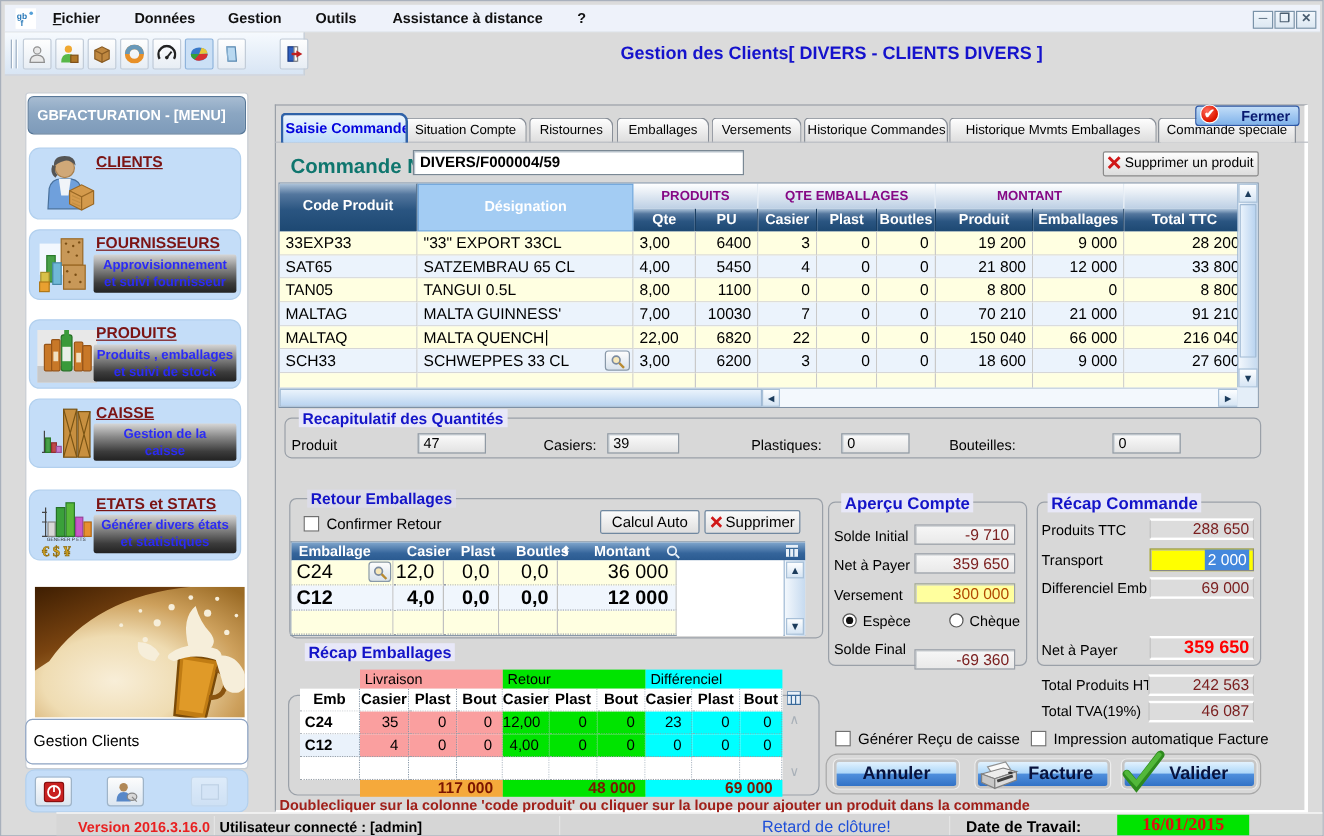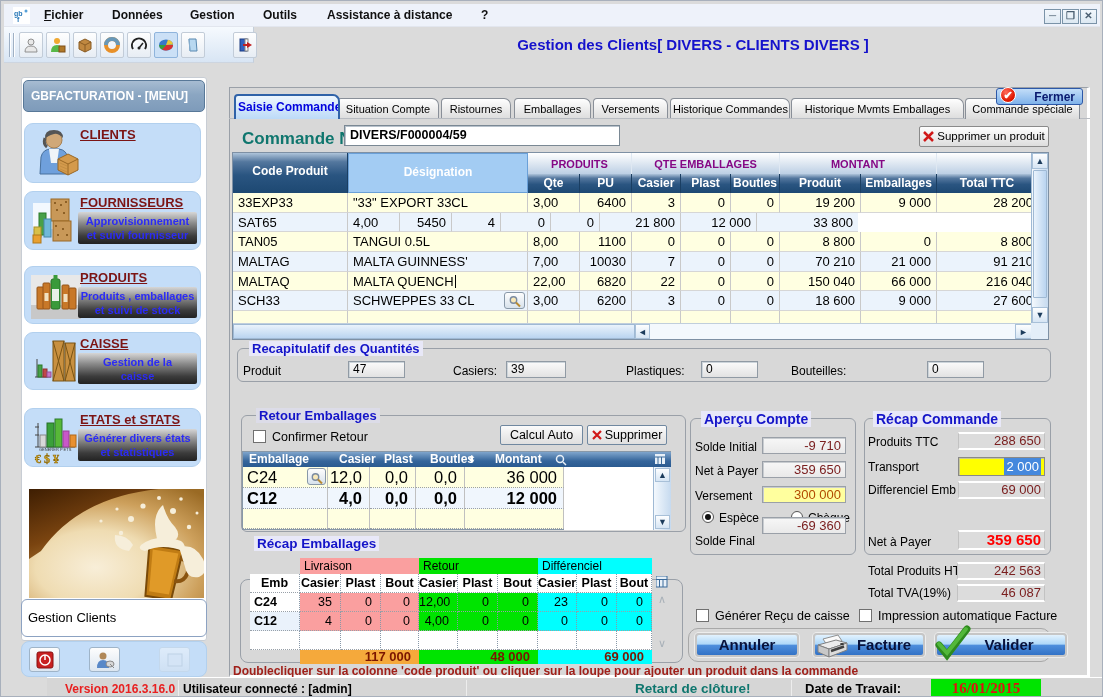--- a/index.html
+++ b/index.html
@@ -168,21 +168,21 @@
   .action-btn { position:absolute; top:632px; height:24px; border:2px solid #C6C6C6; border-radius:4px;
       background:linear-gradient(#E2F2FE 0%, #AFD8F9 45%, #4E8EDC 52%, #3272C6 100%);
       font-size:15px; font-weight:bold; color:#08123C; text-align:center; line-height:20px;
       box-shadow:0 0 0 1px #EDEDED; }
 
   
   #statusbar { left:0; top:676px; width:1103px; height:21px; background:#D6D6D6; border-top:1px solid #FFF;margin-left:46px; }
   .st-sep { position:absolute; top:2px; width:1px; height:16px; background:#BDBDBD; border-right:1px solid #EDEDED; }
   #st-version { left:18px; top:4px; font-size:12px; font-weight:bold; color:#E82020; }
   #st-user { left:136px; top:4px; font-size:12px; font-weight:bold; color:#000; }
-  #st-retard { left:588px; top:3px; font-size:13.5px; font-weight:bold; color:#0f766e; }
+  #st-retard { left:588px; top:3px; font-size:13.5px; font-weight:normal; color:#1d4ed8; }
   #st-date-label { left:758px; top:3px; font-size:13px; font-weight:bold; color:#000; }
   #st-date { left:884px; top:1px; width:110px; height:19px; background:#00E400; text-align:center;
       font-family:"Liberation Serif", serif; font-size:15px; font-weight:bold; color:#E01010; line-height:19px; }
   #st-indicator { left:1076px; top:2px; width:17px; height:17px; border-radius:50%;
       background:radial-gradient(circle, #00C814 0 44%, #F08000 48% 72%, #F02020 76%); }
 </style>
 </head>
 <body>
 
 <div id="menubar" class="abs">
@@ -506,20 +506,21 @@
           <div class="pcell c3">6400</div>
           <div class="pcell c4">3</div>
           <div class="pcell c5">0</div>
           <div class="pcell c6">0</div>
           <div class="pcell c7">19 200</div>
           <div class="pcell c8">9 000</div>
           <div class="pcell c9">28 200</div>
         </div>
         <div class="prow blue">
           <div class="pcell c0">SAT65</div>
+          <div class="pcell c1">SATZEMBRAU 65 CL</div>
           <div class="pcell c2">4,00</div>
           <div class="pcell c3">5450</div>
           <div class="pcell c4">4</div>
           <div class="pcell c5">0</div>
           <div class="pcell c6">0</div>
           <div class="pcell c7">21 800</div>
           <div class="pcell c8">12 000</div>
           <div class="pcell c9">33 800</div>
         </div>
         <div class="prow cream">
@@ -750,21 +751,21 @@
 <div class="ac-fld abs" style="top:436px">-9 710</div>
 <div class="ac-label abs" style="left:694px;top:463px">Net à Payer</div>
 <div class="ac-fld abs" style="top:460px">359 650</div>
 <div class="ac-label abs" style="left:694px;top:488px">Versement</div>
 <div class="ac-fld abs" style="top:485px;background:#FFFF9E;color:#B24A00">300 000</div>
 <div class="radio sel abs" style="left:701px;top:510px"></div>
 <div class="ac-label abs" style="left:718px;top:510px">Espèce</div>
 <div class="radio abs" style="left:790px;top:510px"></div>
 <div class="ac-label abs" style="left:807px;top:510px">Chèque</div>
 <div class="ac-label abs" style="left:694px;top:533px">Solde Final</div>
-<div class="ac-fld abs" style="top:516px">-69 360</div>
+<div class="ac-fld abs" style="top:540px">-69 360</div>
 
 <div id="rc-box" class="abs groupbox"></div>
 <div id="rc-title" class="abs gb-title">Récap Commande</div>
 <div class="ac-label abs" style="left:867px;top:434px">Produits TTC</div>
 <div class="groove-fld abs" style="top:431px;height:18px;line-height:14px">288 650</div>
 <div class="ac-label abs" style="left:867px;top:459px">Transport</div>
 <div id="fld-transport" class="abs" style="top:456px;height:19px;line-height:17px"><span class="sel-text">2 000</span></div>
 <div class="ac-label abs" style="left:867px;top:482px">Differenciel Emb</div>
 <div class="groove-fld abs" style="top:480px;height:18px;line-height:14px">69 000</div>
 <div class="ac-label abs" style="left:867px;top:534px">Net à Payer</div>
@@ -783,21 +784,21 @@
 <div class="action-btn abs" style="left:694px;width:104px">Annuler</div>
 <div class="action-btn abs" style="left:812px;width:112px;padding-left:30px">Facture</div>
 <svg class="abs" style="left:810px;top:628px" width="42" height="32">
   <path d="M12,10 L27,6 L31,12 L16,16 Z" fill="#FAFAFA" stroke="#909090"></path>
   <path d="M7,16 L25,11 L36,14 L18,20 Z" fill="#ECECEC" stroke="#808080"></path>
   <path d="M7,16 L18,20 L18,28 L7,23 Z" fill="#C8C8C8" stroke="#808080"></path>
   <path d="M18,20 L36,14 L36,21 L18,28 Z" fill="#DCDCDC" stroke="#808080"></path>
   <path d="M20,22 L33,17.5" stroke="#404040" stroke-width="2.5"></path>
   <ellipse cx="31" cy="15" rx="2" ry="1" fill="#333"></ellipse>
 </svg>
-<div class="action-btn abs" style="left:934px;width:132px;padding-left:16px">Valider</div>
+<div class="action-btn abs" style="left:934px;width:112px;padding-left:16px">Valider</div>
 <svg class="abs" style="left:932px;top:624px" width="40" height="36">
   <path d="M6,20 L14,30 L34,4" fill="none" stroke="#2E8A1E" stroke-width="7" stroke-linecap="round"></path>
   <path d="M6,19 L14,28 L33,4" fill="none" stroke="#52B83A" stroke-width="4" stroke-linecap="round"></path>
 </svg>
 
 <div id="statusbar" class="abs">
   <div id="st-version" class="abs">Version 2016.3.16.0</div>
   <div class="st-sep" style="left:131px"></div>
   <div id="st-user" class="abs">Utilisateur connecté : [admin]</div>
   <div class="st-sep" style="left:419px"></div>

